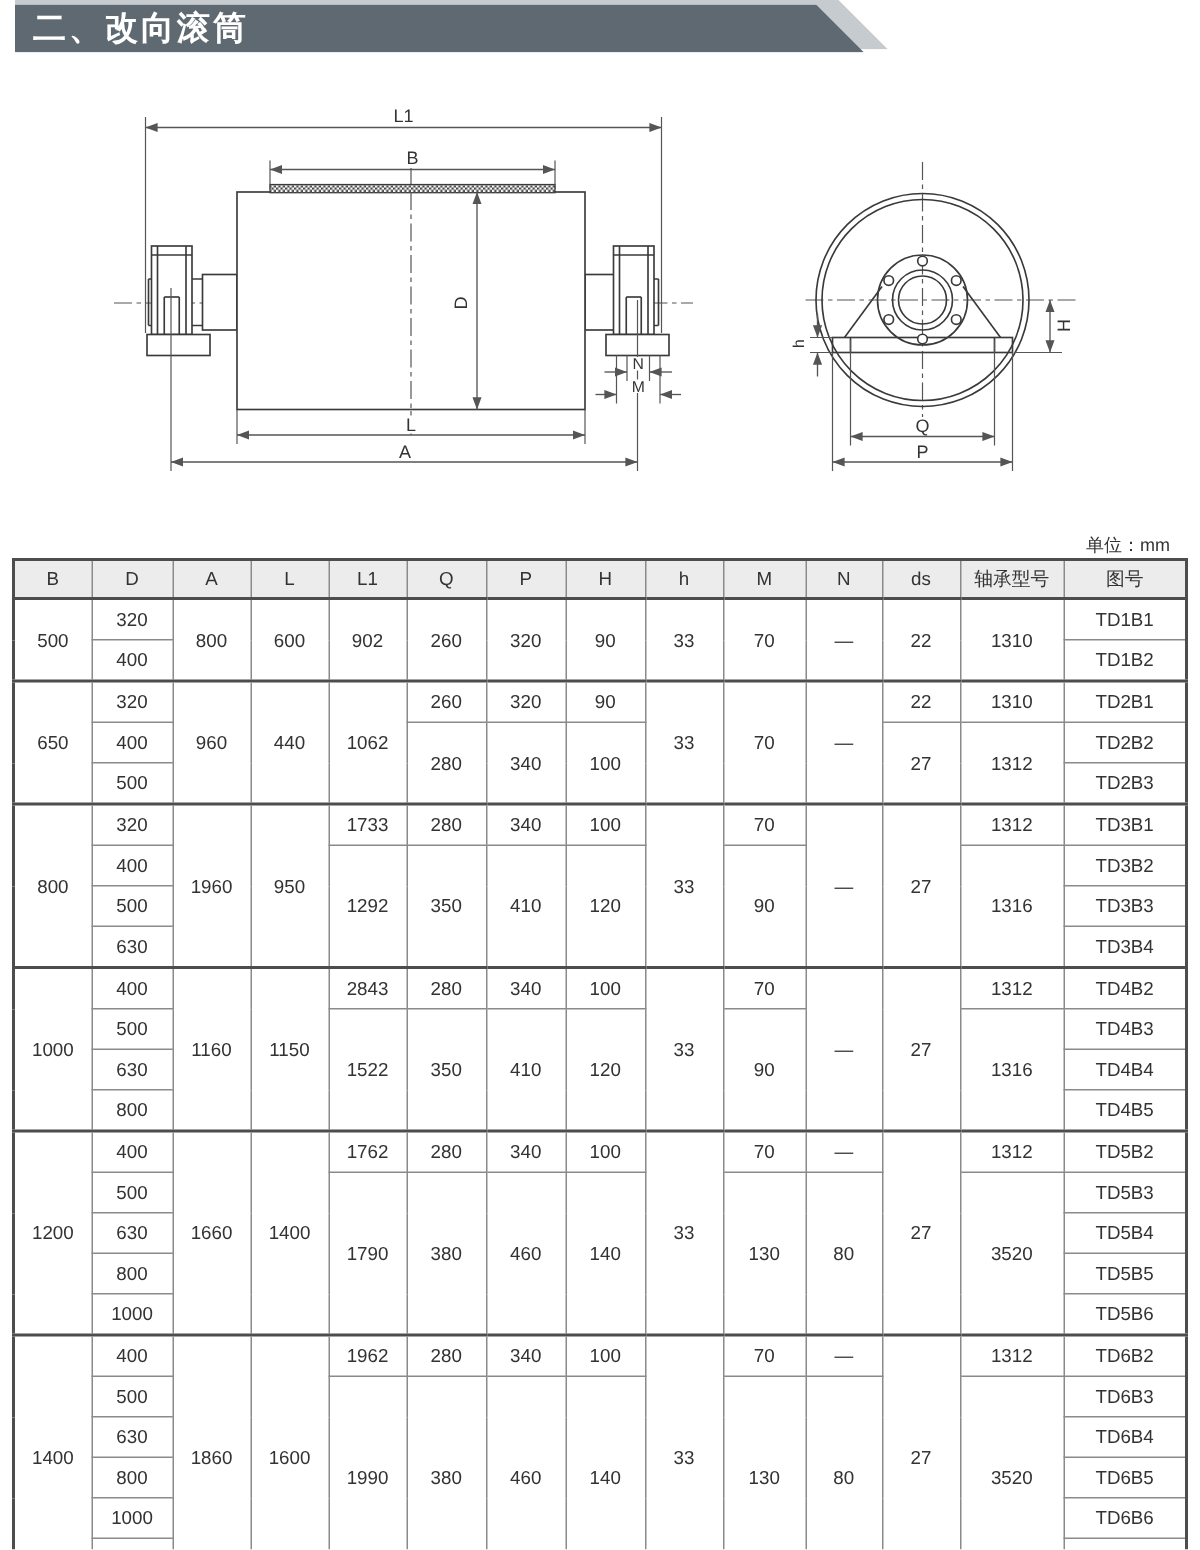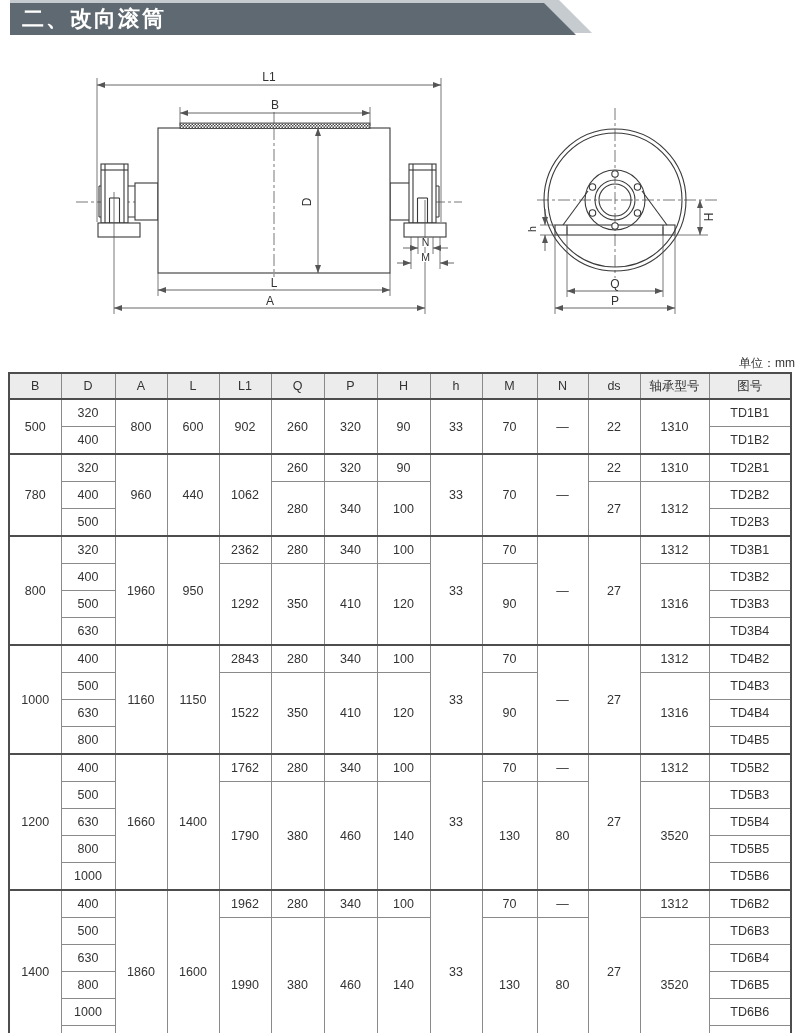--- a/index.html
+++ b/index.html
@@ -14,21 +14,21 @@
         background:var(--banner-shadow);
         clip-path:polygon(0 0,549px 0,582px 33px,0 33px);}
   .banner{position:absolute;left:10px;top:3px;width:568px;height:32px;
         background:var(--banner-bg);
         clip-path:polygon(0 0,534px 0,566px 32px,0 32px);
         display:flex;align-items:center;padding-left:12px;box-sizing:border-box;}
   .banner-title{color:#ffffff;font-size:22px;font-weight:bold;letter-spacing:2px;line-height:1;}
   .drawing{position:absolute;}
   .front-svg{left:46px;top:50px;}
   .side-svg{left:490px;top:80px;}
-  .unit-note{position:absolute;top:355px;right:5px;font-size:12px;color:var(--text-color);margin-left:30px;}
+  .unit-note{position:absolute;top:355px;right:20px;font-size:12px;color:var(--text-color);margin-left:30px;}
   .spec-table{position:absolute;left:8px;top:372px;border-collapse:collapse;table-layout:fixed;
         border:2px solid var(--border-dark);border-bottom-width:3px;font-size:12.5px;}
   .spec-table th{height:24px;background:var(--header-bg);font-weight:normal;
         border:1px solid var(--border-light);border-bottom:2px solid var(--border-dark);
         text-align:center;padding:0;}
   .spec-table td{height:26px;border:1px solid var(--border-light);text-align:center;
         vertical-align:middle;padding:0;background:#fff;}
   .spec-table tr.grp td{border-top:2px solid var(--border-dark);}
   
   .obj{stroke:var(--line-color);stroke-width:1.1;fill:none;}
@@ -241,21 +241,21 @@
           <td rowspan="2">—</td>
           <td rowspan="2">22</td>
           <td rowspan="2">1310</td>
           <td>TD1B1</td>
         </tr>
         <tr>
           <td>400</td>
           <td>TD1B2</td>
         </tr>
         <tr class="grp">
-          <td rowspan="3">780</td>
+          <td rowspan="3">650</td>
           <td>320</td>
           <td rowspan="3">960</td>
           <td rowspan="3">440</td>
           <td rowspan="3">1062</td>
           <td>260</td>
           <td>320</td>
           <td>90</td>
           <td rowspan="3">33</td>
           <td rowspan="3">70</td>
           <td rowspan="3">—</td>
@@ -274,21 +274,21 @@
         </tr>
         <tr>
           <td>500</td>
           <td>TD2B3</td>
         </tr>
         <tr class="grp">
           <td rowspan="4">800</td>
           <td>320</td>
           <td rowspan="4">1960</td>
           <td rowspan="4">950</td>
-          <td>2362</td>
+          <td>1733</td>
           <td>280</td>
           <td>340</td>
           <td>100</td>
           <td rowspan="4">33</td>
           <td>70</td>
           <td rowspan="4">—</td>
           <td rowspan="4">27</td>
           <td>1312</td>
           <td>TD3B1</td>
         </tr>

